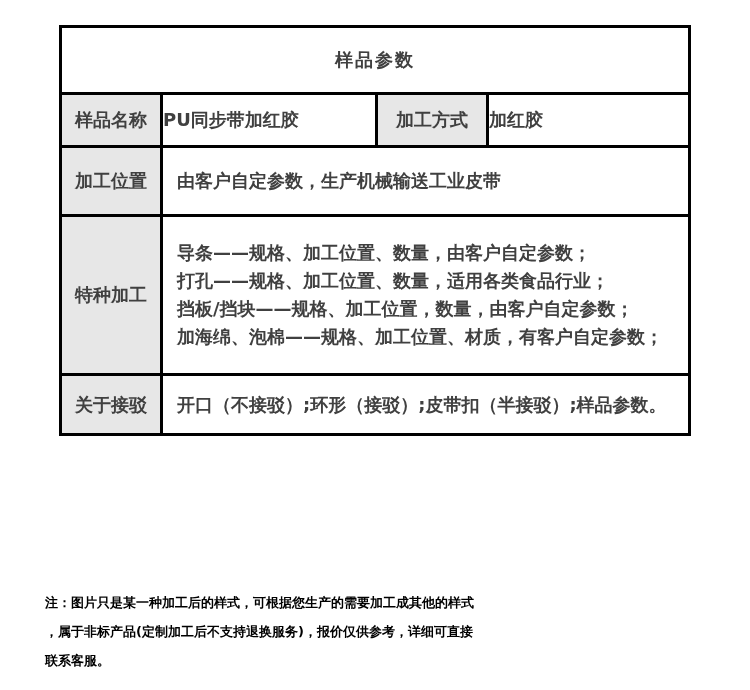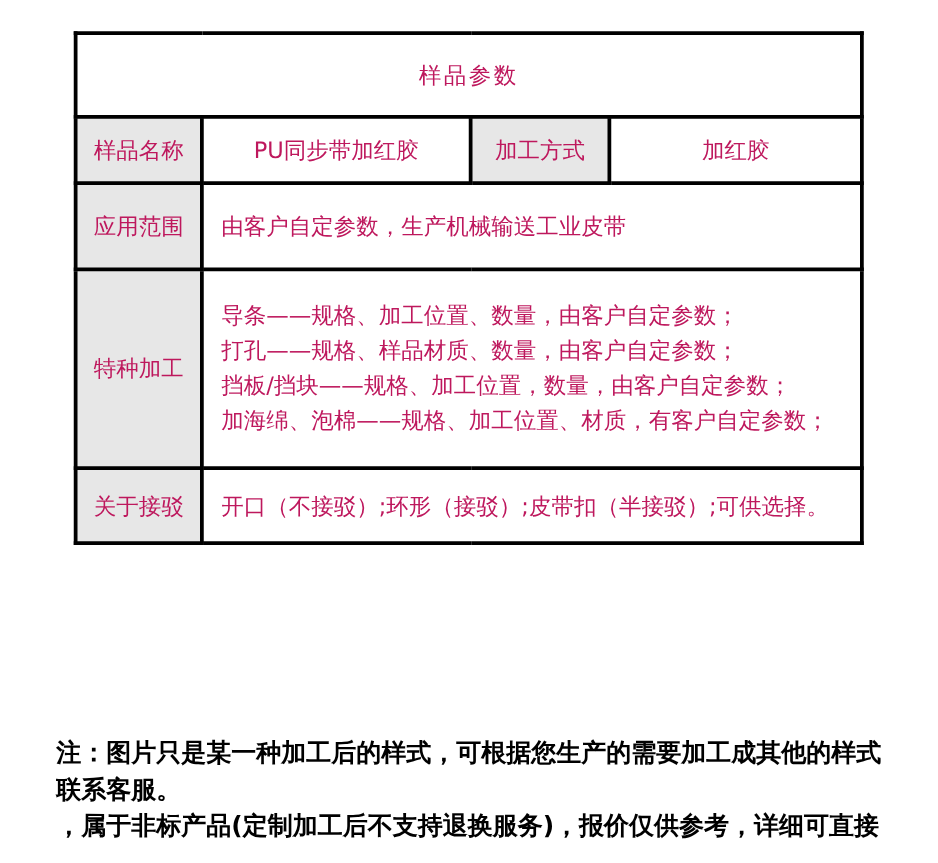--- a/index.html
+++ b/index.html
@@ -20,38 +20,38 @@
   table.spec-table {
     position: absolute;
     left: 59px;
     top: 25px;
     width: 629px;
     border-collapse: collapse;
     table-layout: fixed;
   }
   table.spec-table td {
     border: 3px solid #000000;
-    font-weight: normal;
+    font-weight: bold;
     font-size: 18px;
-    color: #be185d;
+    color: #404040;
     vertical-align: middle;
   }
   td.title-cell {
     height: 67px;
     text-align: center;
     font-size: 31px;
     letter-spacing: 2px;
     background: #ffffff;
   }
   td.label-cell {
     background: #e7e7e7;
     text-align: center;
   }
   td.value-center {
-    text-align: center;
+    text-align: left;
     background: #ffffff;
   }
   td.value-left {
     text-align: left;
     padding-left: 14px;
     background: #ffffff;
   }
   tr.row-pair td   { height: 53px; }
   tr.row-thick td  { height: 56px; }
   tr.row-app td    { height: 69px; }
@@ -60,21 +60,21 @@
   .special-line {
     line-height: 28px;
     white-space: nowrap;
   }
   .note {
     position: absolute;
     left: 45px;
     top: 588px;
     width: 672px;
     font-weight: bold;
-    font-size: 20px;
+    font-size: 13px;
     line-height: 29px;
     text-align: left;
   }
 </style>
 </head>
 <body>
 
 <div class="page">
 
   <table class="spec-table">
@@ -93,40 +93,40 @@
     <tr class="row-pair">
       <td class="label-cell">样品名称</td>
       <td class="value-center">PU同步带加红胶</td>
       <td class="label-cell">加工方式</td>
       <td class="value-center">加红胶</td>
     </tr>
 
 
 
     <tr class="row-app">
-      <td class="label-cell">应用范围</td>
+      <td class="label-cell">加工位置</td>
       <td colspan="3" class="value-left">由客户自定参数，生产机械输送工业皮带</td>
     </tr>
 
     <tr class="row-special">
       <td class="label-cell">特种加工</td>
       <td colspan="3" class="value-left">
         <div class="special-line">导条——规格、加工位置、数量，由客户自定参数；</div>
-        <div class="special-line">打孔——规格、样品材质、数量，由客户自定参数；</div>
+        <div class="special-line">打孔——规格、加工位置、数量，适用各类食品行业；</div>
         <div class="special-line">挡板/挡块——规格、加工位置，数量，由客户自定参数；</div>
         <div class="special-line">加海绵、泡棉——规格、加工位置、材质，有客户自定参数；</div>
       </td>
     </tr>
 
     <tr class="row-join">
       <td class="label-cell">关于接驳</td>
-      <td colspan="3" class="value-left">开口（不接驳）;环形（接驳）;皮带扣（半接驳）;可供选择。</td>
+      <td colspan="3" class="value-left">开口（不接驳）;环形（接驳）;皮带扣（半接驳）;样品参数。</td>
     </tr>
   </tbody>
     </table>
 
   <div class="note">
     <div>注：图片只是某一种加工后的样式，可根据您生产的需要加工成其他的样式</div>
+    <div>，属于非标产品(定制加工后不支持退换服务)，报价仅供参考，详细可直接</div>
     <div>联系客服。</div>
-    <div>，属于非标产品(定制加工后不支持退换服务)，报价仅供参考，详细可直接</div>
   </div>
 
 </div>
 
 </body></html>

